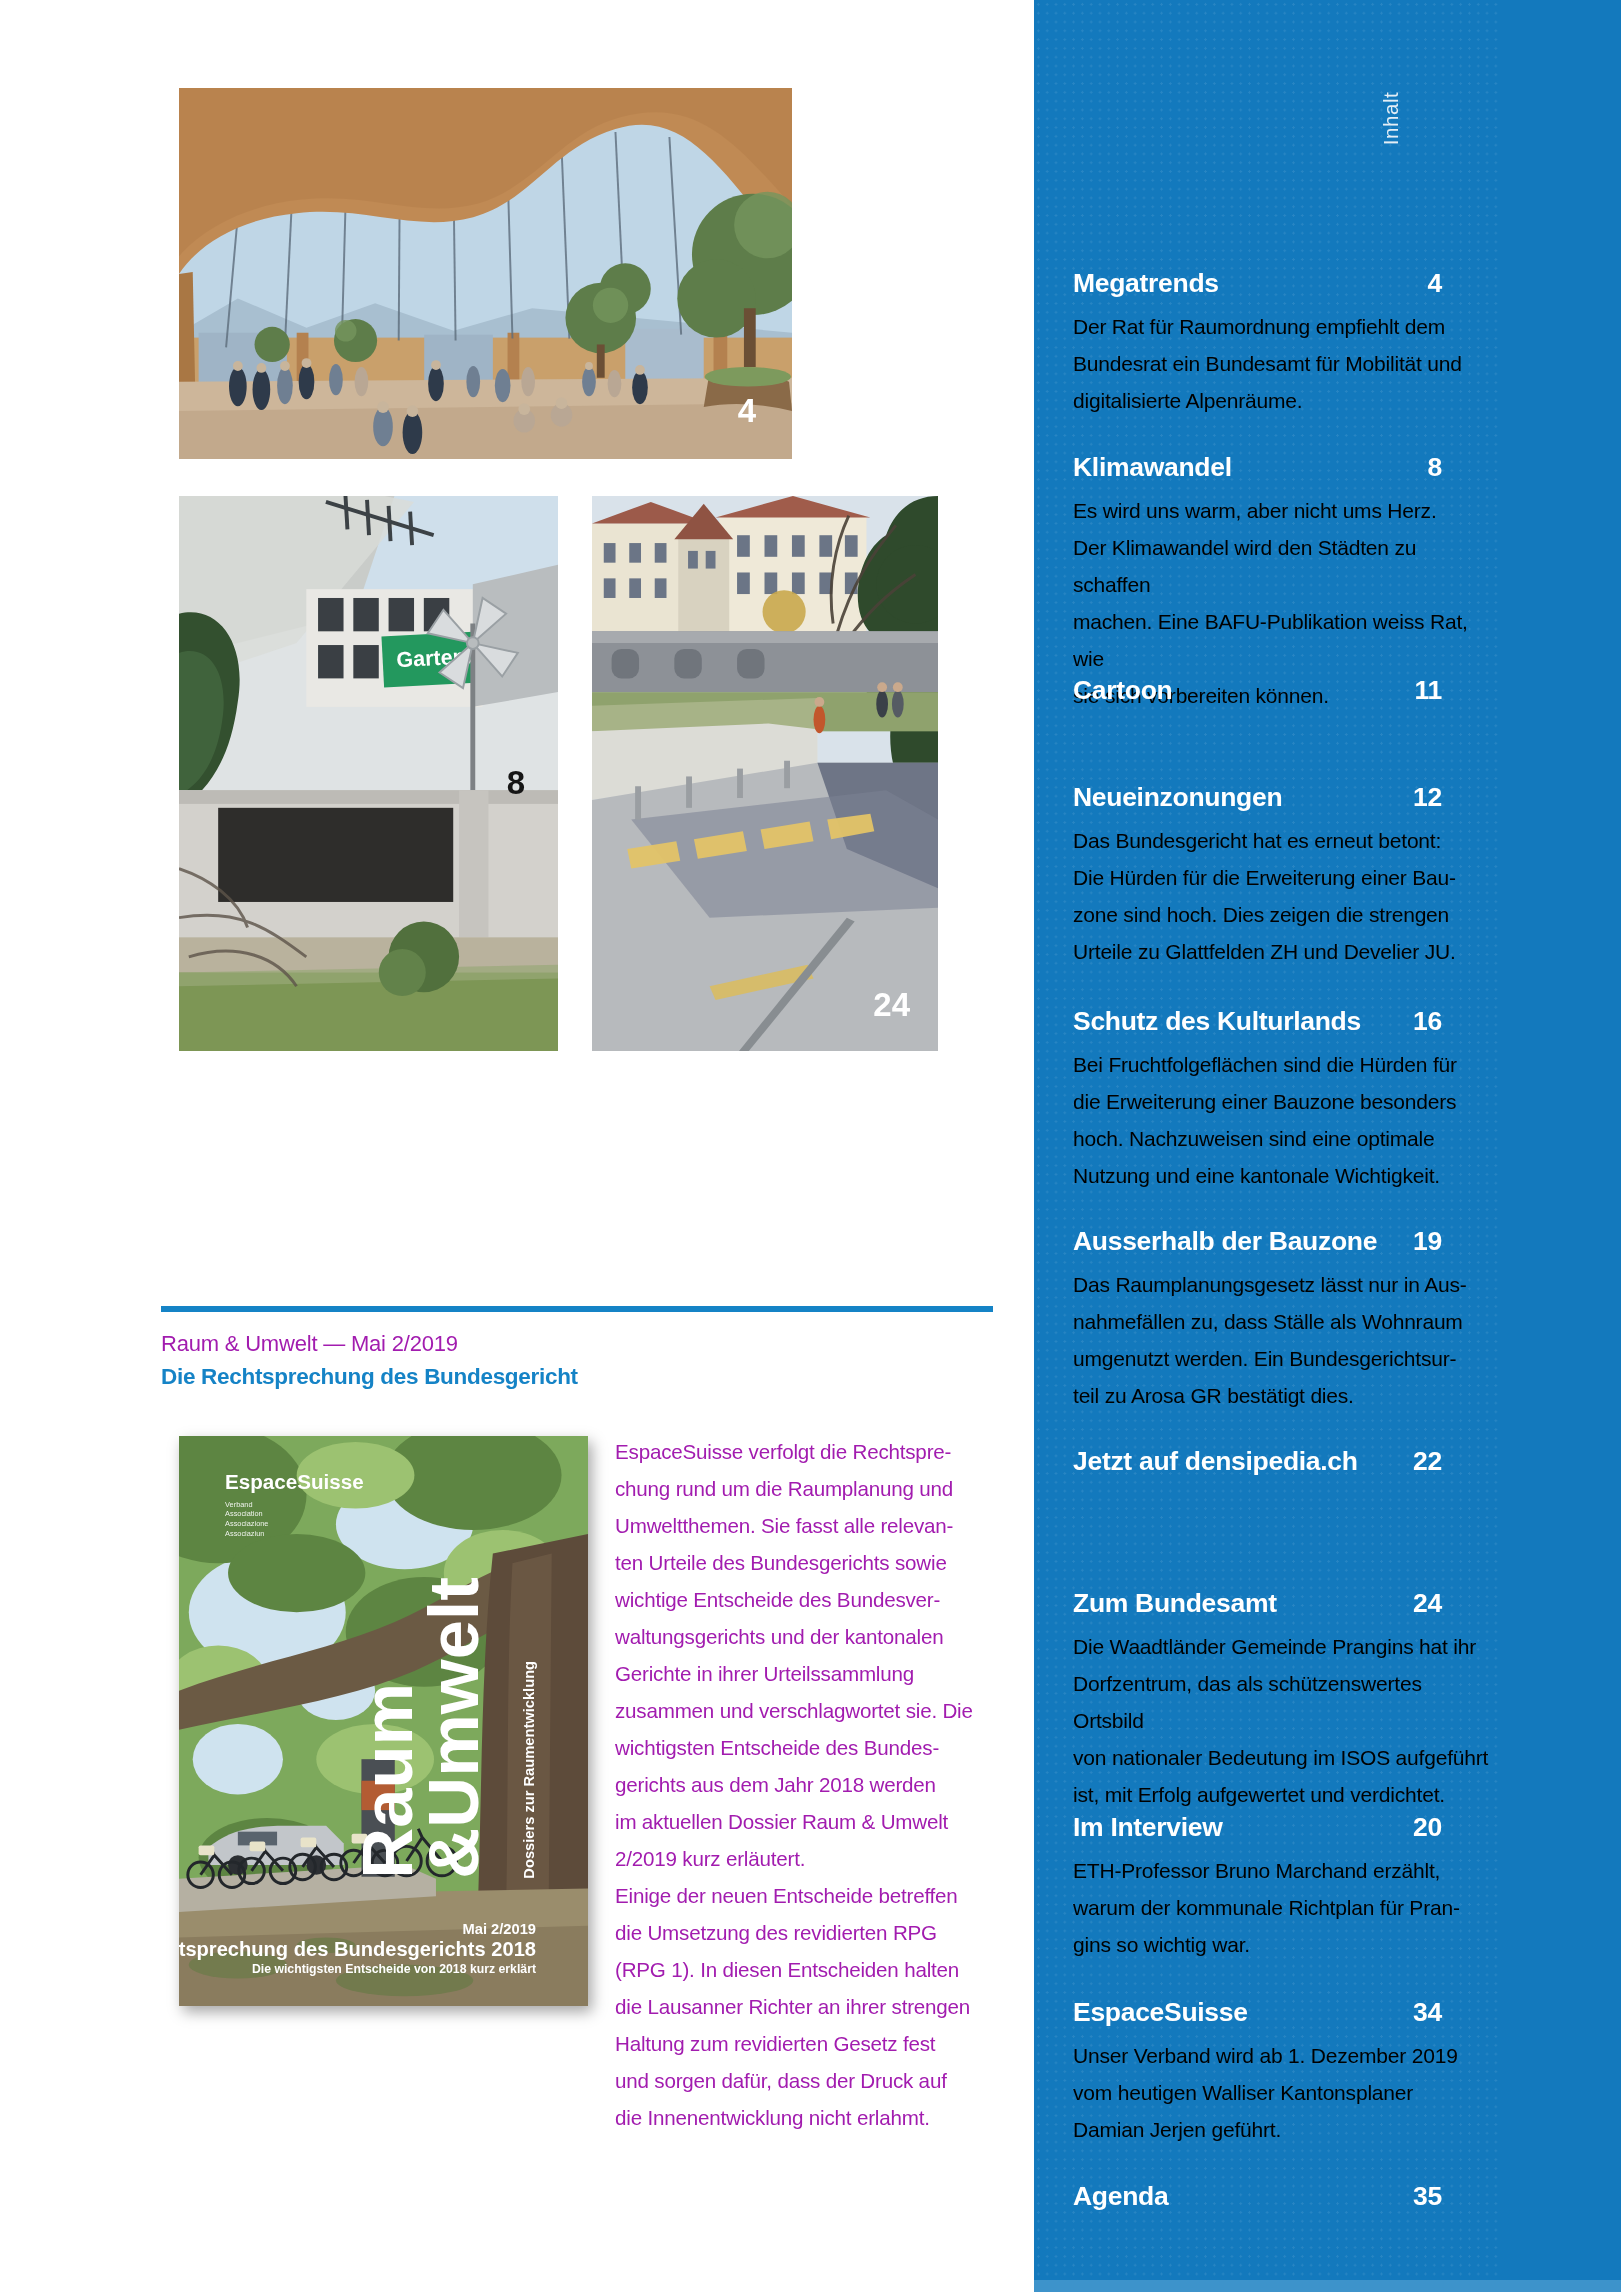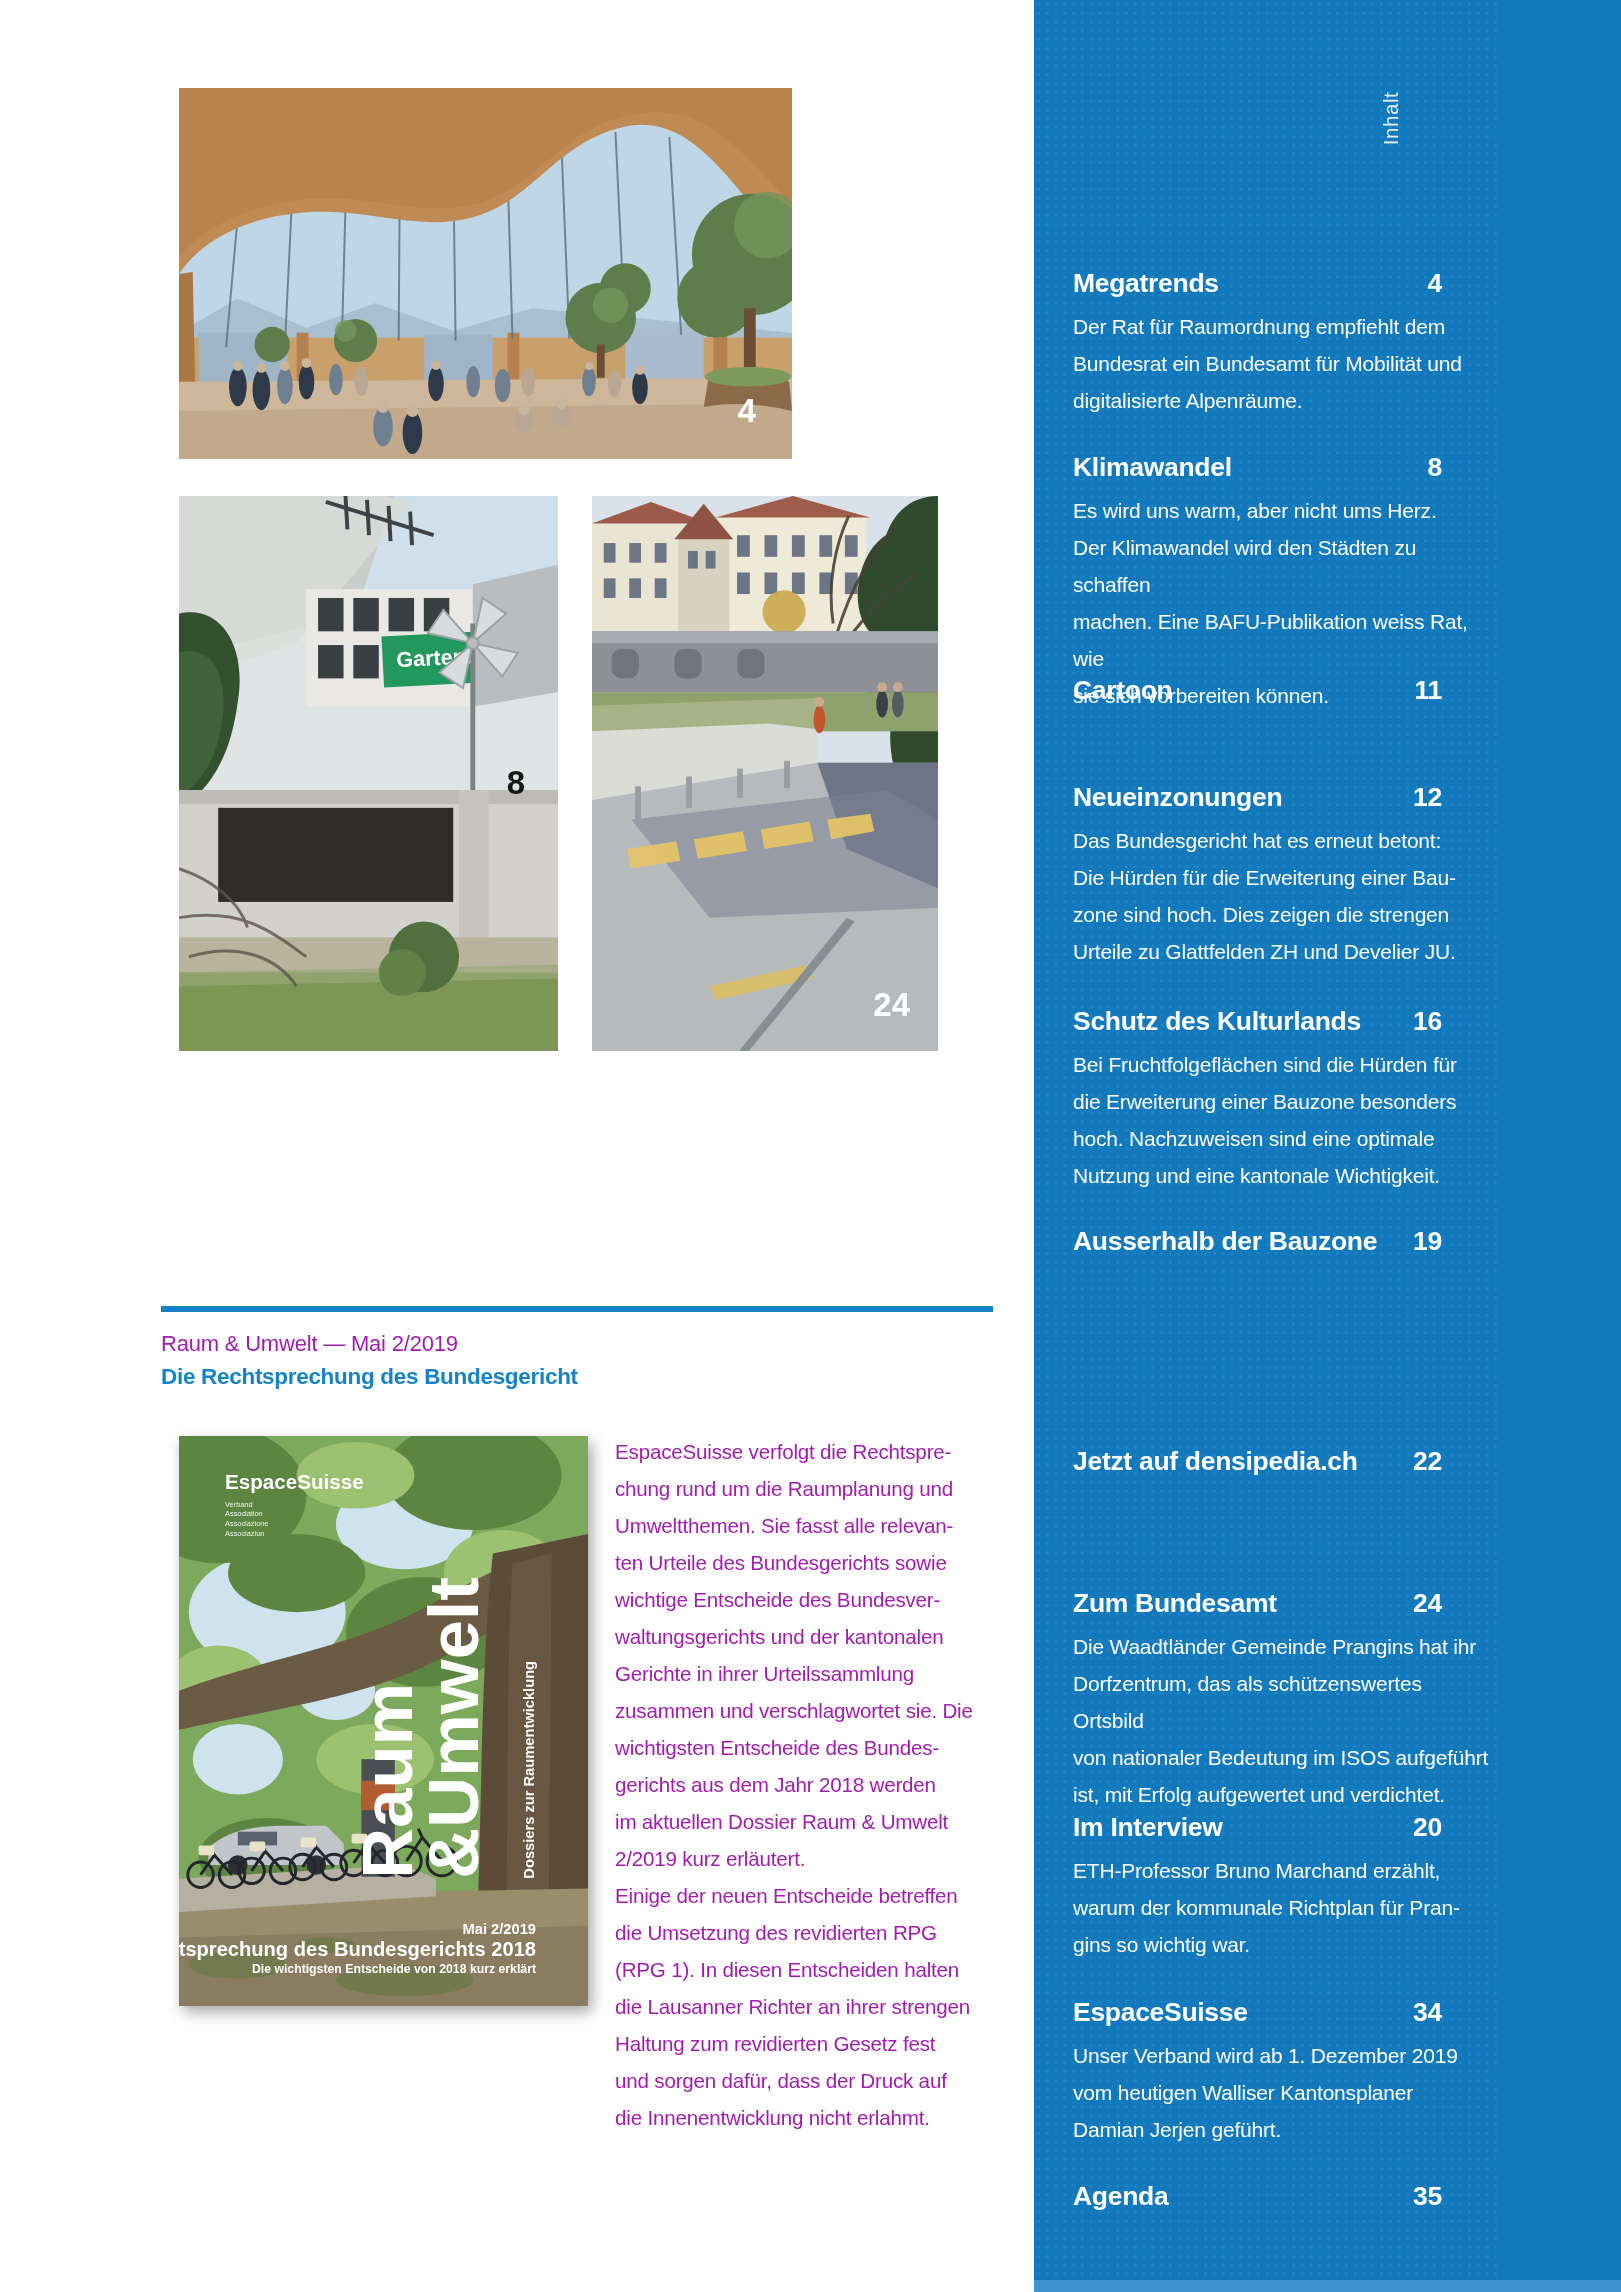--- a/index.html
+++ b/index.html
@@ -62,21 +62,21 @@
     white-space:nowrap;display:flex;align-items:center;justify-content:center;
   }
   .toc{position:absolute;left:39px;top:0;width:369px;}
   .toc-entry{position:absolute;left:0;width:369px;margin-top:18px;}
   .toc-head{
     display:flex;justify-content:space-between;align-items:baseline;
     color:#ffffff;font-weight:700;font-size:26.5px;line-height:33px;
     letter-spacing:-0.3px;white-space:nowrap;
   }
   .toc-body{
-    margin-top:7.8px;width:421px;color:#ffffff;font-size:21px;
+    margin-top:7.8px;width:421px;color:#000000;font-size:21px;
     line-height:37px;letter-spacing:-0.2px;white-space:pre-line;
   }
 </style>
 </head>
 <body>
 
 <div class="photo" style="left:179px;top:88px;width:613px;height:371px;">
   <svg viewBox="0 0 625 379" preserveAspectRatio="none">
     <rect x="0" y="0" width="625" height="379" fill="#bfd6e6"></rect>
 
@@ -507,20 +507,24 @@
 die Erweiterung einer Bauzone besonders
 hoch. Nachzuweisen sind eine optimale
 Nutzung und eine kantonale Wichtigkeit.</div>
     </div>
 
     <div class="toc-entry" style="top:1207px;">
       <div class="toc-head">
           <span>Ausserhalb der Bauzone</span>
           <span>19</span>
         </div>
+      <div class="toc-body">Das Raumplanungsgesetz lässt nur in Aus-
+nahmefällen zu, dass Ställe als Wohnraum
+umgenutzt werden. Ein Bundesgerichtsur-
+teil zu Arosa GR bestätigt dies.</div>
     </div>
 
     <div class="toc-entry" style="top:1427px;">
       <div class="toc-head">
           <span>Jetzt auf densipedia.ch</span>
           <span>22</span>
         </div>
     </div>
 
     <div class="toc-entry" style="top:1569px;">

